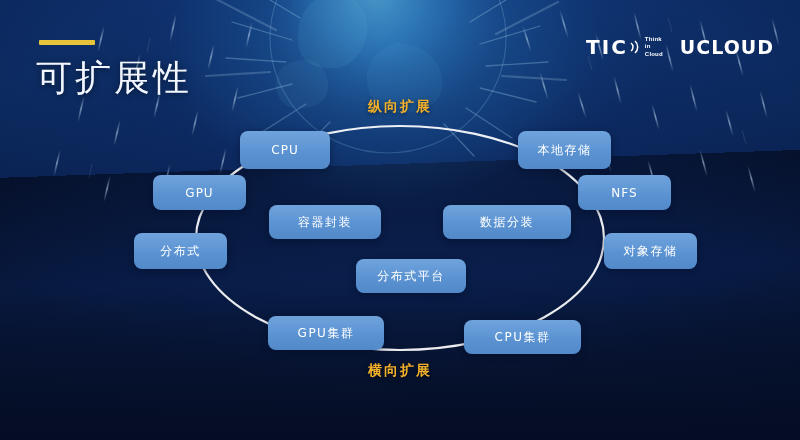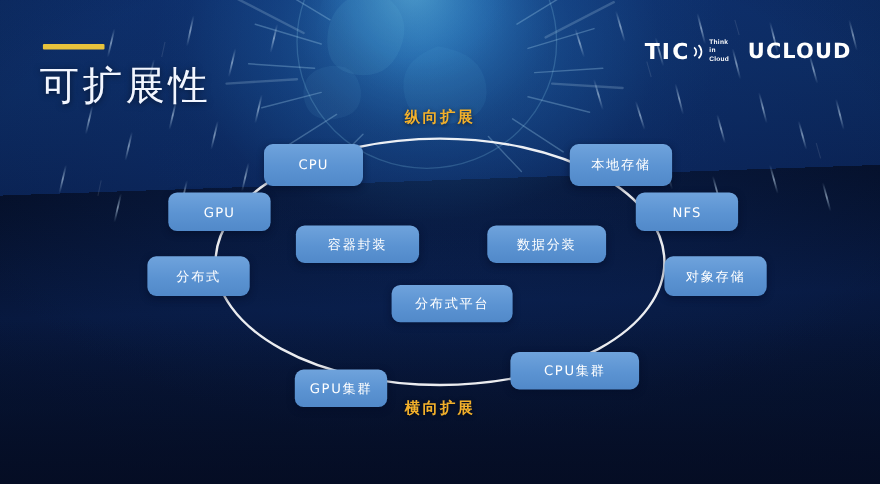--- a/index.html
+++ b/index.html
@@ -229,21 +229,21 @@
 
     <div class="axis-label axis-top">纵向扩展</div>
     <div class="axis-label axis-bottom">横向扩展</div>
 
     <div class="node" style="left:240px;top:131px;width:90px;height:38px;">CPU</div>
     <div class="node cn" style="left:518px;top:131px;width:93px;height:38px;">本地存储</div>
     <div class="node" style="left:153px;top:175px;width:93px;height:35px;">GPU</div>
     <div class="node" style="left:578px;top:175px;width:93px;height:35px;">NFS</div>
     <div class="node cn" style="left:134px;top:233px;width:93px;height:36px;">分布式</div>
     <div class="node cn" style="left:604px;top:233px;width:93px;height:36px;">对象存储</div>
-    <div class="node cn" style="left:268px;top:336px;width:84px;height:34px;">GPU集群</div>
+    <div class="node cn" style="left:268px;top:316px;width:116px;height:34px;">GPU集群</div>
     <div class="node cn" style="left:464px;top:320px;width:117px;height:34px;">CPU集群</div>
 
     <div class="node cn" style="left:269px;top:205px;width:112px;height:34px;">容器封装</div>
-    <div class="node cn" style="left:443px;top:205px;width:108px;height:34px;">数据分装</div>
+    <div class="node cn" style="left:443px;top:205px;width:128px;height:34px;">数据分装</div>
     <div class="node cn" style="left:356px;top:259px;width:110px;height:34px;">分布式平台</div>
 
   </div>
 </div>
 
 </body></html>

